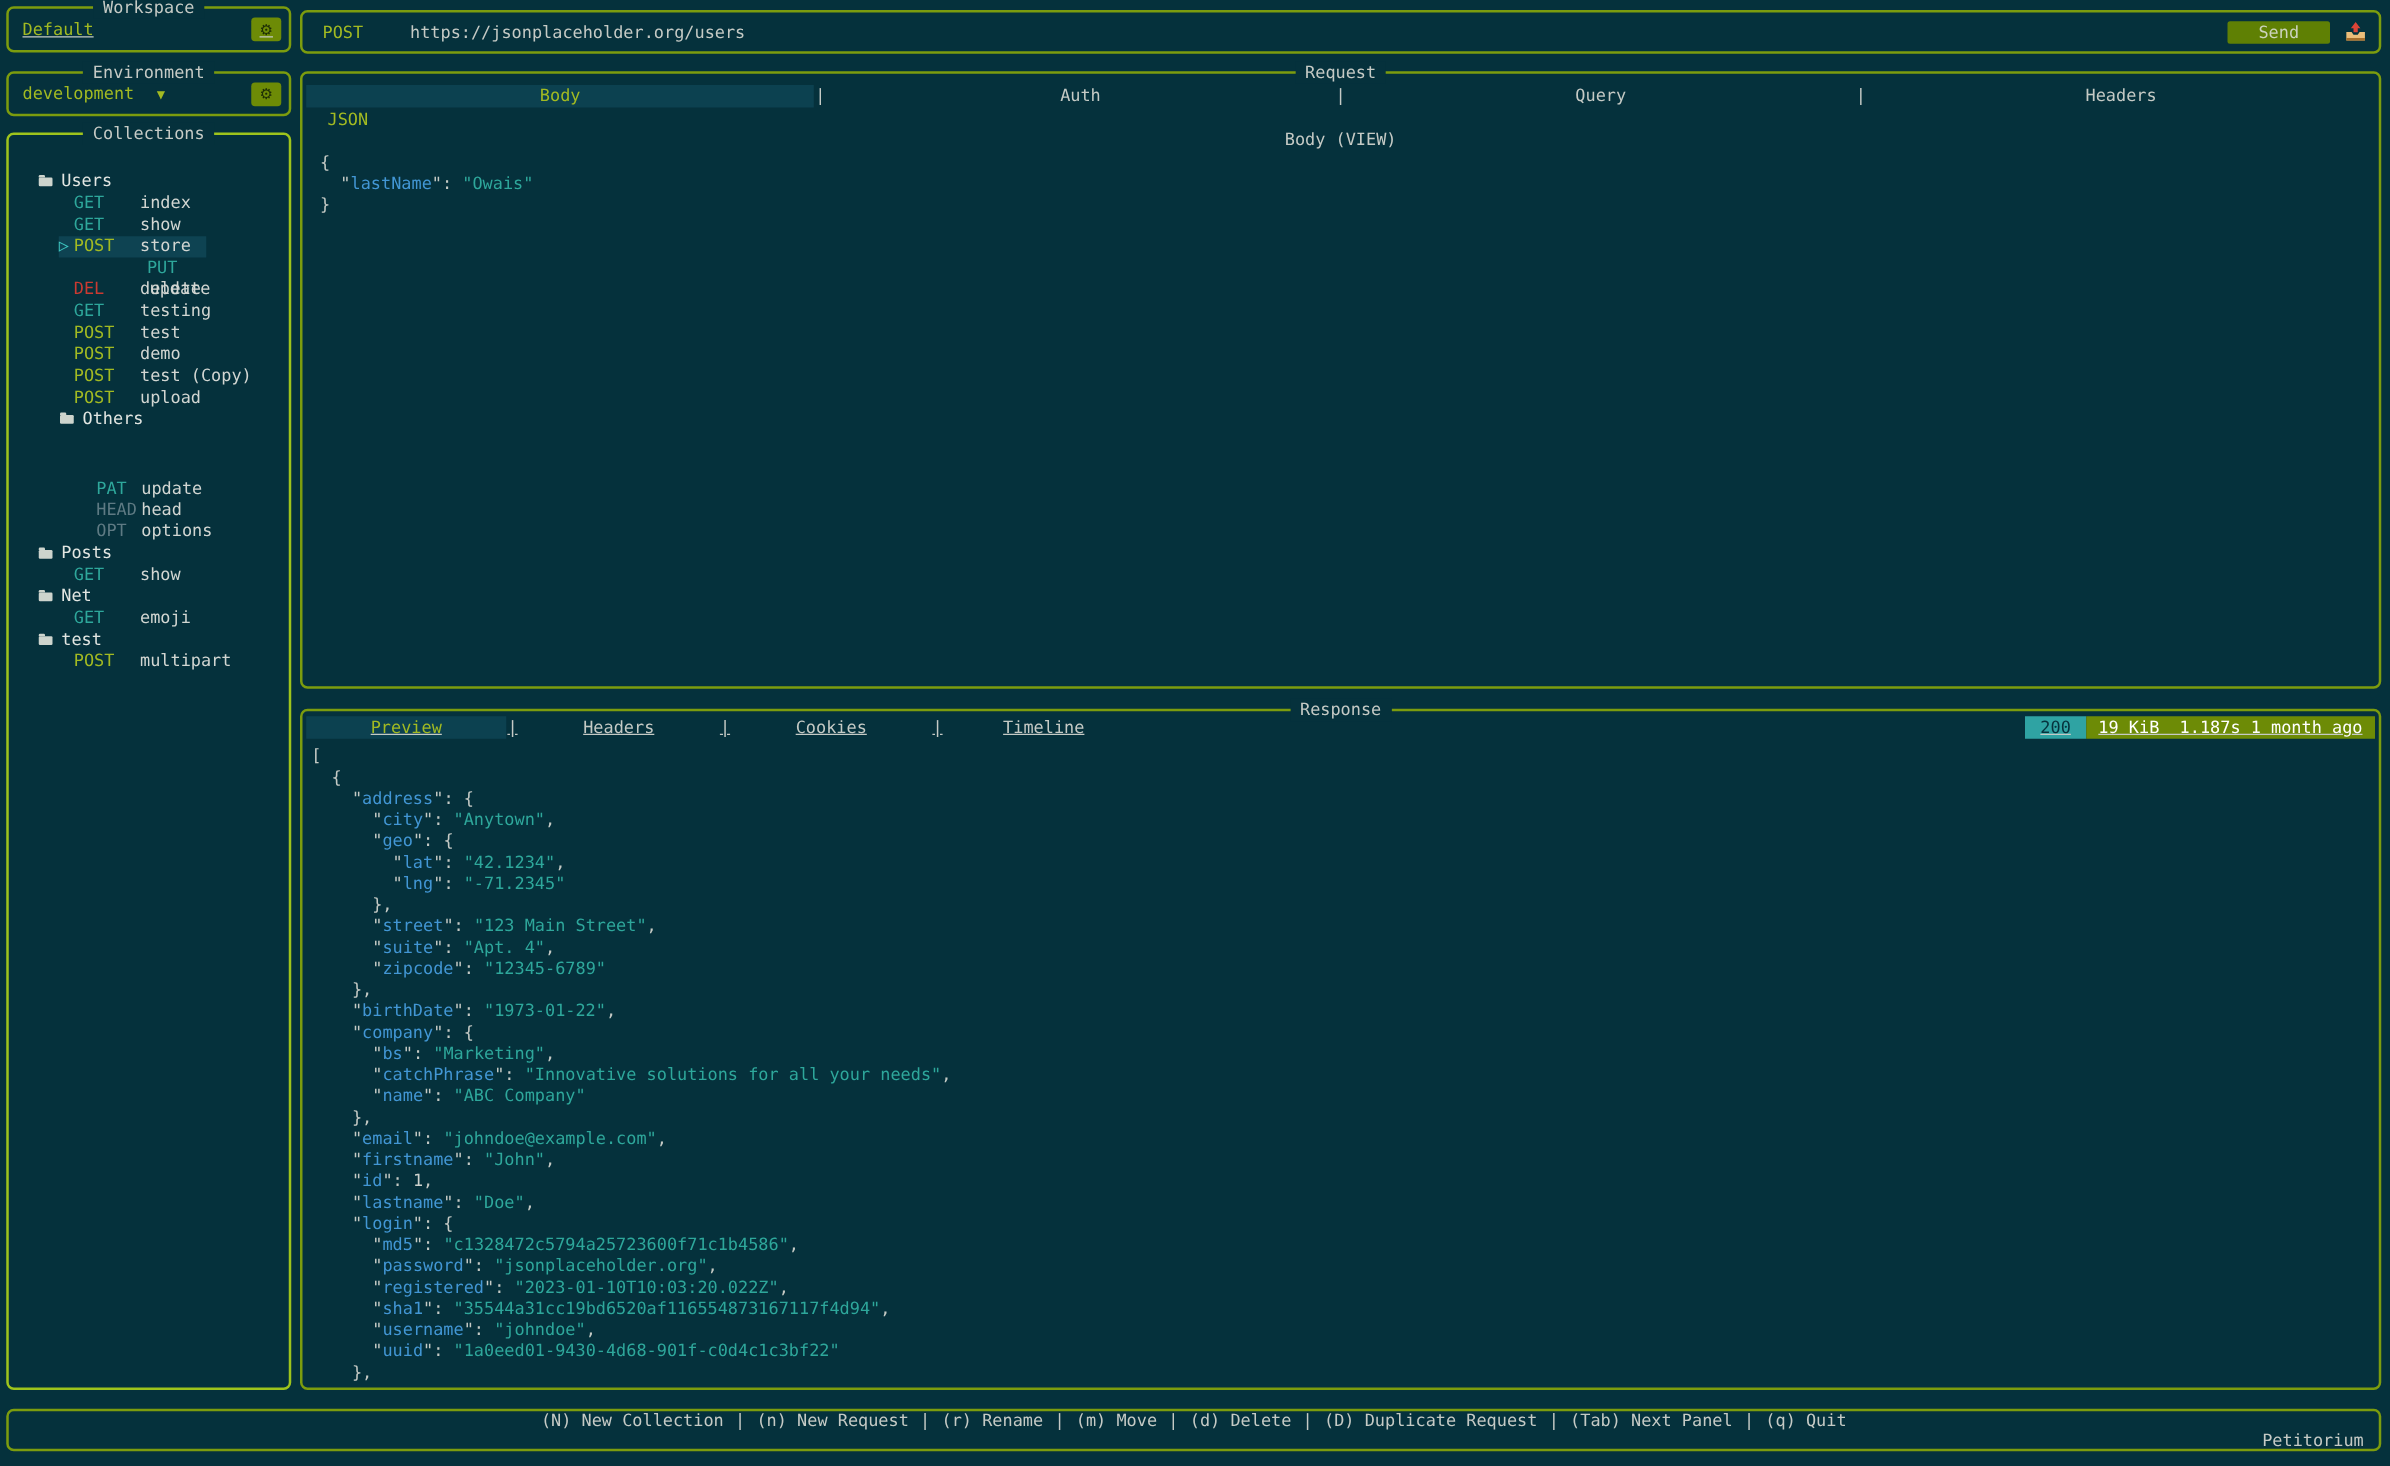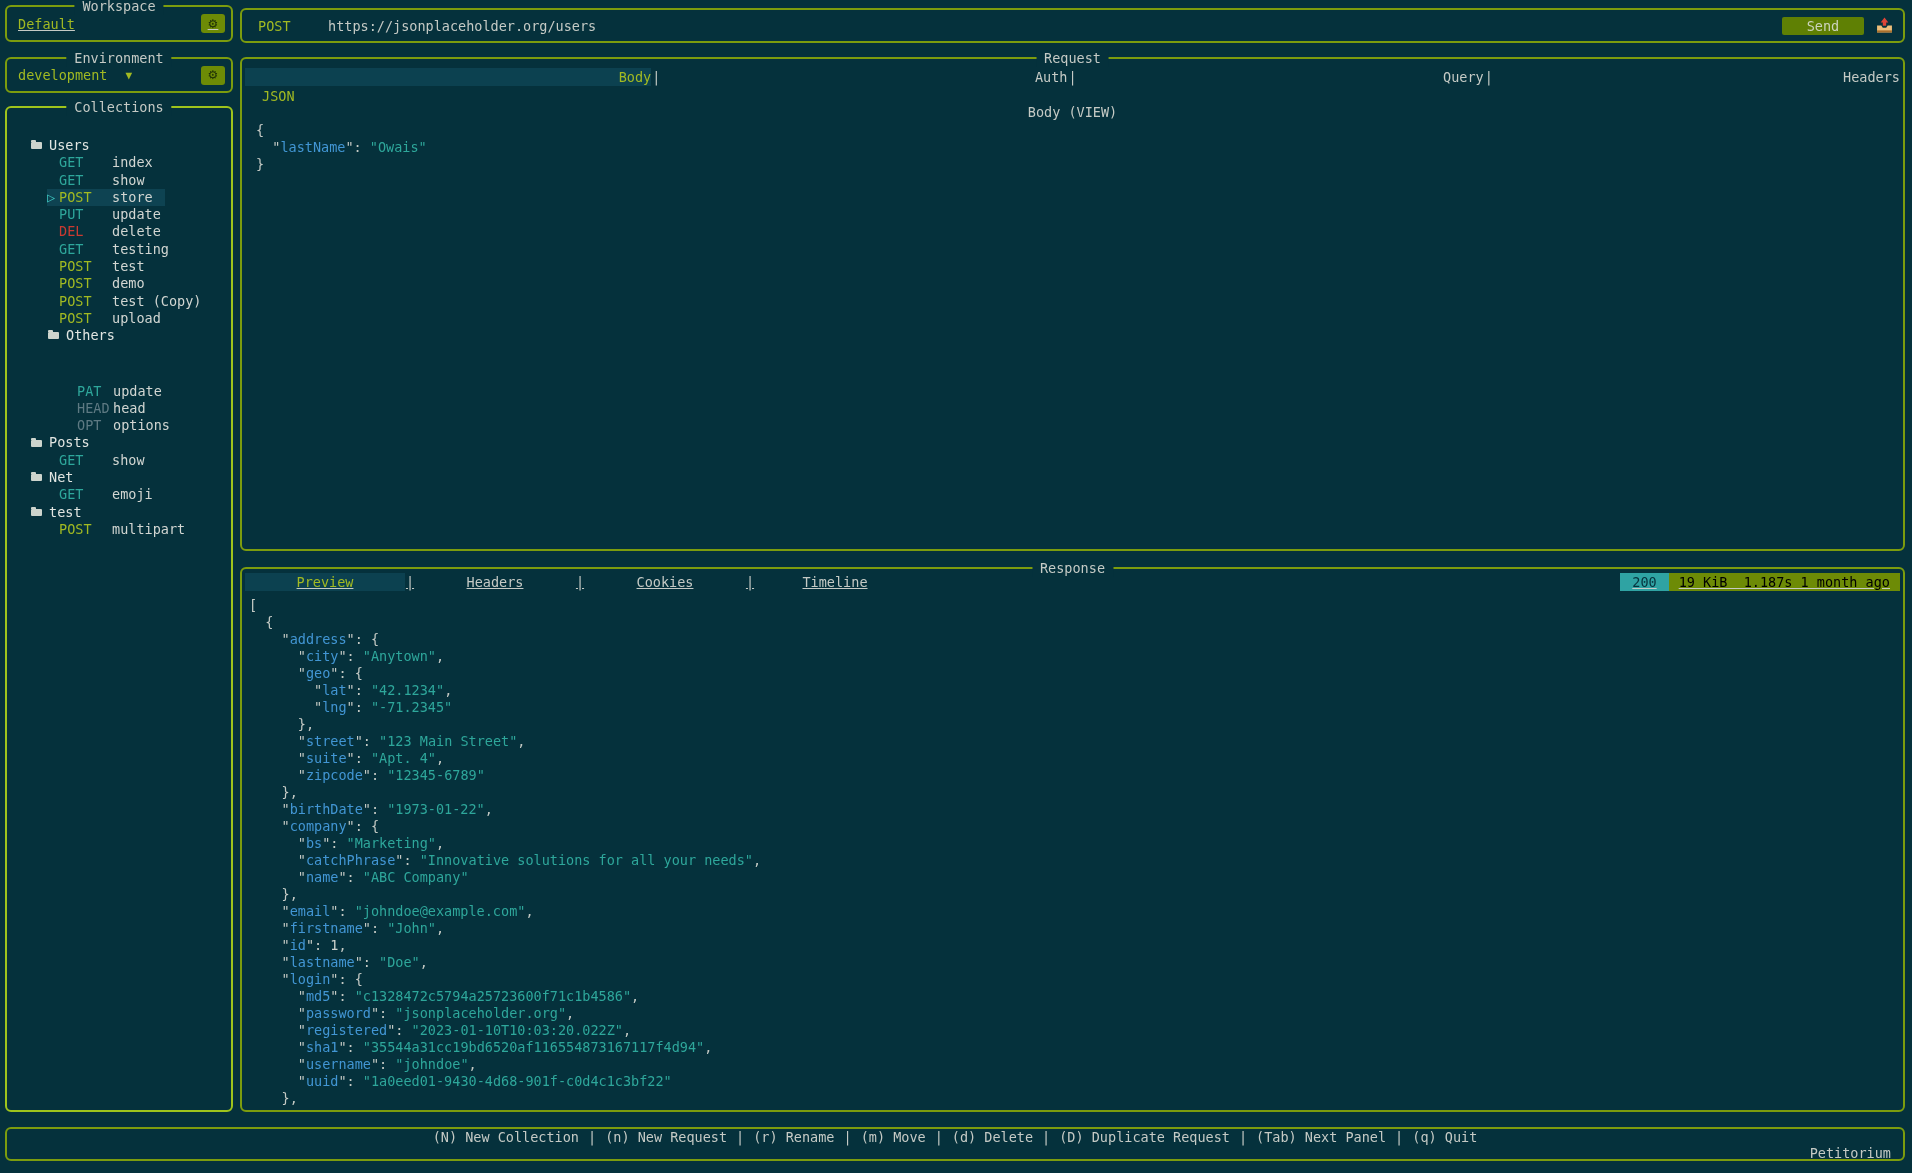--- a/index.html
+++ b/index.html
@@ -63,21 +63,21 @@
     margin-left:auto;border:none;background:#5f8004;color:#ccd3bd;
     font-family:inherit;font-size:13.5px;width:82px;height:18px;border-radius:2px;cursor:pointer;
   }
   .outbox-svg{margin-left:12px;flex:none;display:block;}
 
   
   .tabs{display:flex;align-items:center;height:18px;line-height:18px;}
   .tabs-req{margin:9px 0 0 3px;margin-right:3px;}
   .tabs-resp{margin:0;}
   .tab-cell{text-align:center;color:var(--grey);cursor:pointer;white-space:pre;}
-  .tabs-req .tab-cell{flex:1;text-align:right;}
+  .tabs-req .tab-cell{flex:1;}
   .tabs-resp .tab-cell{width:160px;flex:none;}
   .tab-cell.sel{background:var(--bg-hl);color:var(--olive);}
   .tab-sep{width:10px;text-align:center;color:var(--grey);flex:none;}
 
   .meta-line{height:16px;line-height:16px;padding-left:20px;color:var(--olive);margin-top:2px;}
   .mode-line{height:16px;line-height:16px;text-align:center;color:var(--grey);}
 
   
   .code{position:absolute;left:0;right:0;}
   .code-line{white-space:pre;height:17px;line-height:17px;color:var(--grey);}
@@ -85,21 +85,21 @@
   .jq{color:var(--grey);}
   .js{color:var(--teal);}
   .jn{color:#cdd2cd;}
   .code-req{top:63px;padding-left:14px;}
   .code-resp{top:28px;padding-left:7px;}
 
   
   .resp-head{display:flex;align-items:flex-start;margin:4px 3px 0 3px;text-decoration:underline;}
   .badges{margin-left:auto;display:flex;height:18px;line-height:18px;}
   .badge-code{background:var(--badge-teal);color:#06323d;padding:0 12px;}
-  .badge-stats{background:var(--badge-olive);color:#000000;padding:0 10px;white-space:pre;}
+  .badge-stats{background:var(--badge-olive);color:#ffffff;padding:0 10px;white-space:pre;}
 
   
   .statusbar{display:flex;align-items:center;padding:0 12px;color:var(--grey);}
   .statusbar .app-name{margin-left:auto;}
   .sc-sep{padding:0 9px;}
 </style>
 </head>
 <body>
 
 <section class="box" style="left:5px;top:5px;width:228px;height:37px;text-decoration:underline;">
@@ -123,21 +123,21 @@
   </div>
 </section>
 
 <section class="box focus" style="left:5px;top:106px;width:228px;height:1006px;">
   <span class="box-title">Collections</span>
   <div class="tree">
       <div class="tree-row" style="padding-left: 22px;"><span class="folder-icon"></span><span class="folder-label">Users</span></div>
       <div class="tree-row" style="padding-left: 50px;"><span class="m teal" style="width: 53px;">GET</span><span class="req-name">index</span></div>
       <div class="tree-row" style="padding-left: 50px;"><span class="m teal" style="width: 53px;">GET</span><span class="req-name">show</span></div>
       <div class="tree-row" style="padding-left: 38px;"><span class="sel-wrap"><span class="sel-arrow">▷</span><span class="m olive" style="width: 53px;">POST</span><span class="req-name">store</span></span></div>
-      <div class="tree-row" style="padding-left: 50px;"><span class="m teal" style="width: 53px;">PUT</span><span class="req-name">update</span></div>
+      <div class="tree-row" style="padding-left: 50px; flex-direction: column;"><span class="m teal" style="width: 53px;">PUT</span><span class="req-name">update</span></div>
       <div class="tree-row" style="padding-left: 50px;"><span class="m red" style="width: 53px;">DEL</span><span class="req-name">delete</span></div>
       <div class="tree-row" style="padding-left: 50px;"><span class="m teal" style="width: 53px;">GET</span><span class="req-name">testing</span></div>
       <div class="tree-row" style="padding-left: 50px;"><span class="m olive" style="width: 53px;">POST</span><span class="req-name">test</span></div>
       <div class="tree-row" style="padding-left: 50px;"><span class="m olive" style="width: 53px;">POST</span><span class="req-name">demo</span></div>
       <div class="tree-row" style="padding-left: 50px;"><span class="m olive" style="width: 53px;">POST</span><span class="req-name">test (Copy)</span></div>
       <div class="tree-row" style="padding-left: 50px;"><span class="m olive" style="width: 53px;">POST</span><span class="req-name">upload</span></div>
       <div class="tree-row" style="padding-left: 39px;"><span class="folder-icon"></span><span class="folder-label">Others</span></div>
       <div class="tree-row" style="padding-left: 68px; margin-top: 38px;"><span class="m teal" style="width: 36px;">PAT</span><span class="req-name">update</span></div>
       <div class="tree-row" style="padding-left: 68px;"><span class="m dim" style="width: 36px;">HEAD</span><span class="req-name">head</span></div>
       <div class="tree-row" style="padding-left: 68px;"><span class="m dim" style="width: 36px;">OPT</span><span class="req-name">options</span></div>

